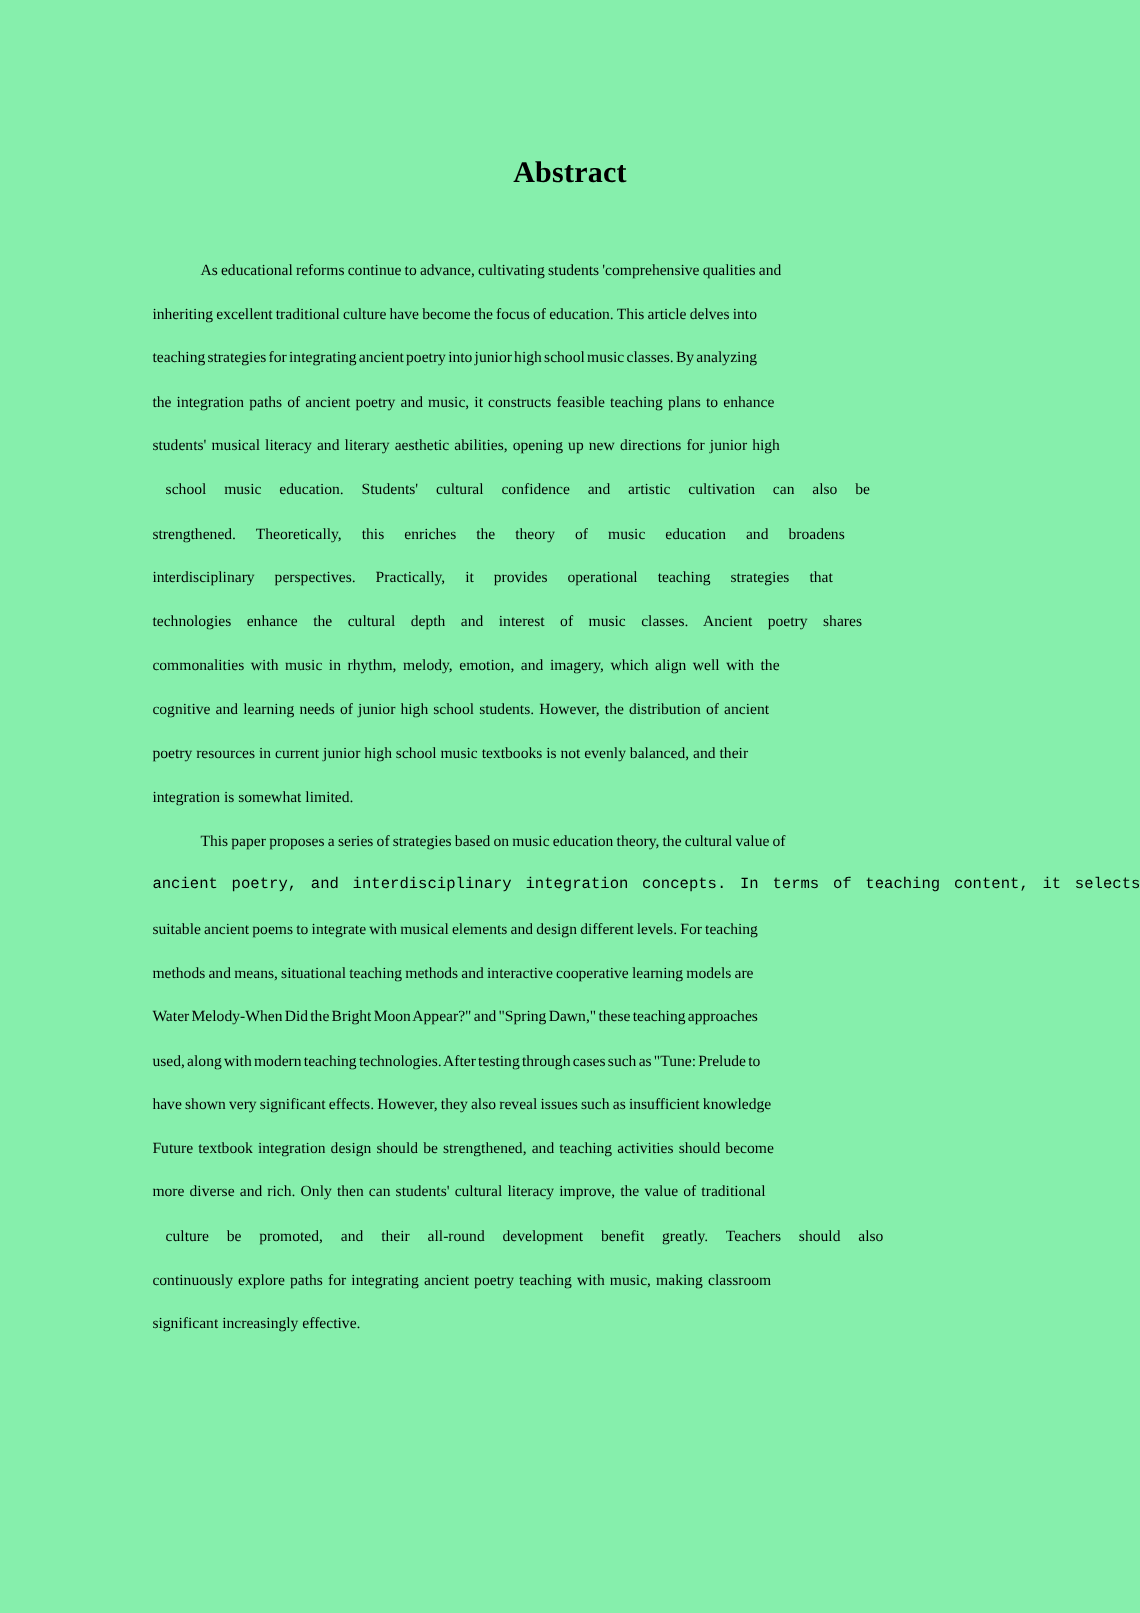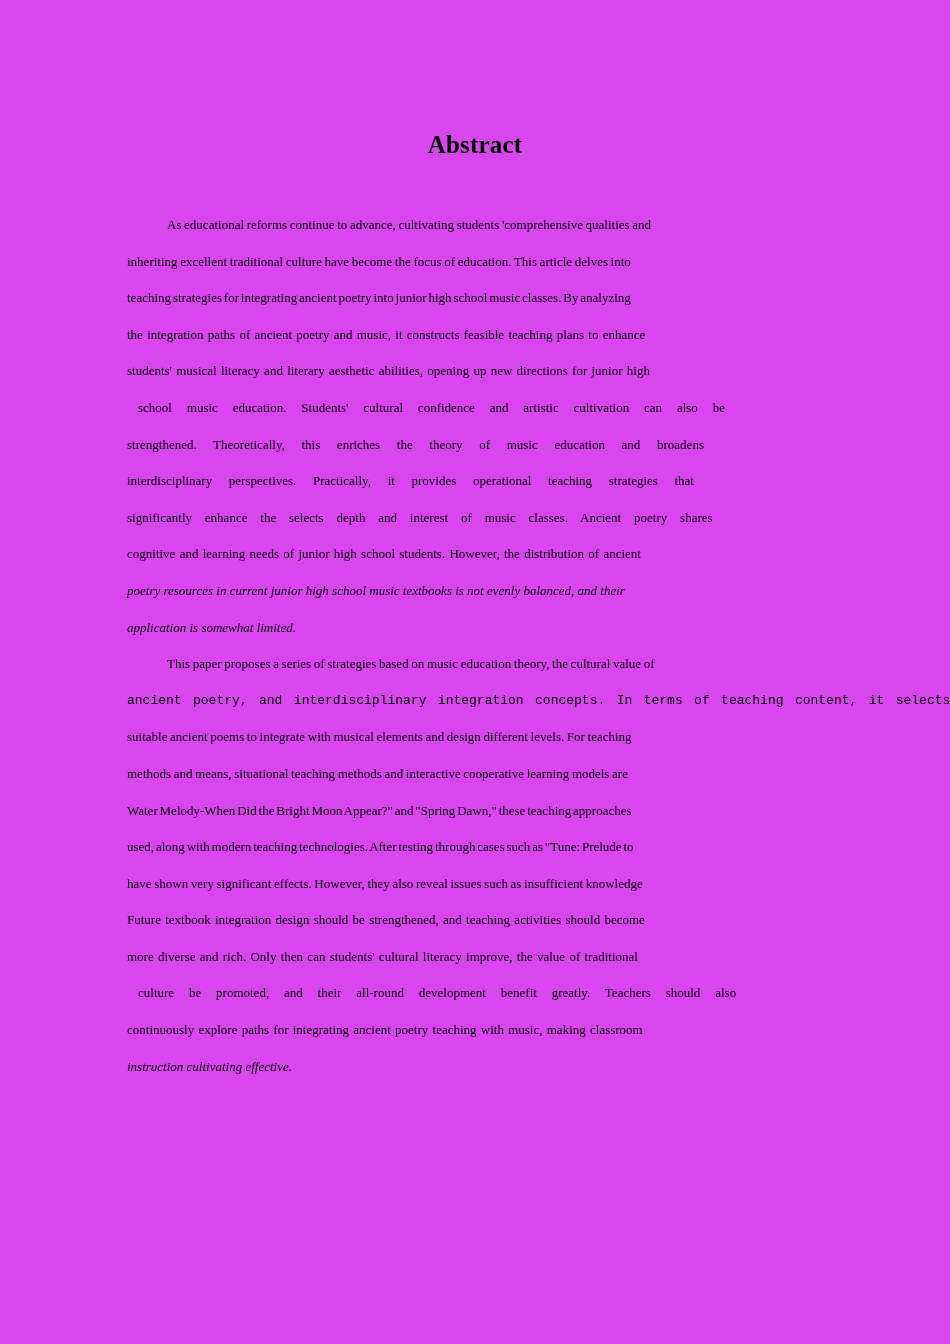--- a/index.html
+++ b/index.html
@@ -5,21 +5,21 @@
 <style>
   html, body {
     margin: 0;
     padding: 0;
     background: #ffffff;
   }
   .page {
     position: relative;
     width: 950px;
     height: 1344px;
-    background: #d946ef;
+    background: #86efac;
     margin: 0 auto;
     overflow: hidden;
     font-family: "Liberation Serif", "DejaVu Serif", serif;
     color: #000000;
   }
   .doc-title {
     position: absolute;
     left: 0;
     top: 131px;
     width: 950px;
@@ -42,21 +42,21 @@
   .ln {
     display: block;
     width: 723px;
     height: 36.6px;
     line-height: 36.6px;
     font-size: 13px;
     white-space: nowrap;
     overflow: visible;
   }
   
-  .ws-0  { word-spacing: 0px; font-style: italic; }
+  .ws-0  { word-spacing: 0px; }
   .ws-n1 { word-spacing: -0.6px; }
   .ws-n2 { word-spacing: -1.4px; }
   .ws-1  { word-spacing: 1.0px; }
   .ws-2  { word-spacing: 2.2px; }
   .ws-3  { word-spacing: 3.6px; font-family: Liberation Mono, monospace; }
   .ws-5  { word-spacing: 5.4px; }
   .ws-9  { word-spacing: 9.6px; }
   .ws-11 { word-spacing: 11.6px; margin-left: 11px; }
   .ws-13 { word-spacing: 13.4px; }
   .indent-sp {
@@ -74,34 +74,35 @@
   <div class="body-block">
     <div class="para">
         <span class="ln ws-n1"><span class="indent-sp"></span>As educational reforms continue to advance, cultivating students 'comprehensive qualities and</span>
         <span class="ln ws-n1">inheriting excellent traditional culture have become the focus of education. This article delves into</span>
         <span class="ln ws-n2">teaching strategies for integrating ancient poetry into junior high school music classes. By analyzing</span>
         <span class="ln ws-1">the integration paths of ancient poetry and music, it constructs feasible teaching plans to enhance</span>
         <span class="ln ws-1">students' musical literacy and literary aesthetic abilities, opening up new directions for junior high</span>
         <span class="ln ws-11">school music education. Students' cultural confidence and artistic cultivation can also be</span>
         <span class="ln ws-13">strengthened. Theoretically, this enriches the theory of music education and broadens</span>
         <span class="ln ws-13">interdisciplinary perspectives. Practically, it provides operational teaching strategies that</span>
-        <span class="ln ws-9">significantly enhance the selects depth and interest of music classes. Ancient poetry shares</span>
+        <span class="ln ws-9">technologies enhance the cultural depth and interest of music classes. Ancient poetry shares</span>
+        <span class="ln ws-2">commonalities with music in rhythm, melody, emotion, and imagery, which align well with the</span>
         <span class="ln ws-1">cognitive and learning needs of junior high school students. However, the distribution of ancient</span>
         <span class="ln ws-0">poetry resources in current junior high school music textbooks is not evenly balanced, and their</span>
-        <span class="ln ws-0">application is somewhat limited.</span>
+        <span class="ln ws-0">integration is somewhat limited.</span>
       </div>
     <div class="para">
         <span class="ln ws-n1"><span class="indent-sp"></span>This paper proposes a series of strategies based on music education theory, the cultural value of</span>
         <span class="ln ws-3">ancient poetry, and interdisciplinary integration concepts. In terms of teaching content, it selects</span>
         <span class="ln ws-n1">suitable ancient poems to integrate with musical elements and design different levels. For teaching</span>
         <span class="ln ws-n1">methods and means, situational teaching methods and interactive cooperative learning models are</span>
         <span class="ln ws-n2">Water Melody-When Did the Bright Moon Appear?" and "Spring Dawn," these teaching approaches</span>
         <span class="ln ws-n2">used, along with modern teaching technologies. After testing through cases such as "Tune: Prelude to</span>
         <span class="ln ws-n1">have shown very significant effects. However, they also reveal issues such as insufficient knowledge</span>
         <span class="ln ws-1">Future textbook integration design should be strengthened, and teaching activities should become</span>
         <span class="ln ws-1">more diverse and rich. Only then can students' cultural literacy improve, the value of traditional</span>
         <span class="ln ws-11">culture be promoted, and their all-round development benefit greatly. Teachers should also</span>
         <span class="ln ws-1">continuously explore paths for integrating ancient poetry teaching with music, making classroom</span>
-        <span class="ln ws-0">instruction cultivating effective.</span>
+        <span class="ln ws-0">significant increasingly effective.</span>
       </div>
   </div>
 
 </div>
 
 </body></html>

